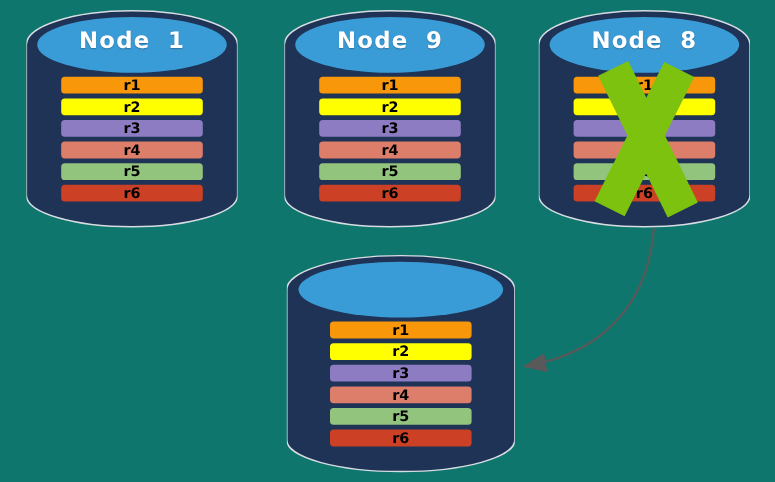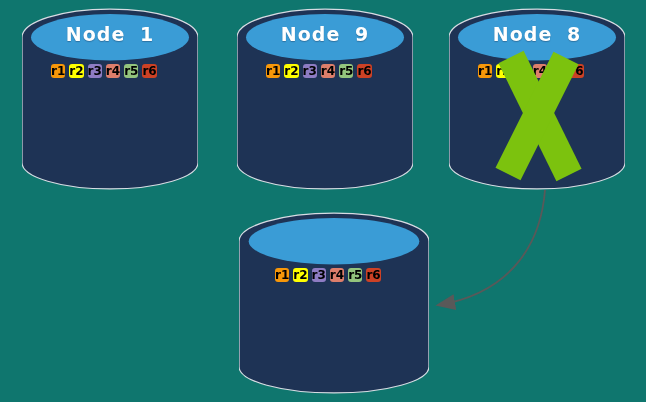--- a/index.html
+++ b/index.html
@@ -20,21 +20,21 @@
     position:absolute;top:16px;left:0;right:0;
     text-align:center;
     color:#ffffff;
     font-size:19px;font-weight:bold;
     letter-spacing:1px;word-spacing:7px;
     text-shadow:0 1px 1px rgba(20,40,70,.35);
   }
   .rows{
     position:absolute;top:57px;left:50%;transform:translateX(-50%);
     width:118px;
-    display:flex;flex-direction:row;gap:4px;
+    display:flex;flex-direction:column;gap:4px;
   }
   .row{
     height:14px;border-radius:3px;
     text-align:center;
     font-size:12px;line-height:14px;font-weight:bold;
     color:#000000;
   }
   .cross{position:absolute;left:40px;top:36px;width:100px;height:146px;}
   .arrow{position:absolute;left:415px;top:180px;width:225px;height:140px;}
 </style>

